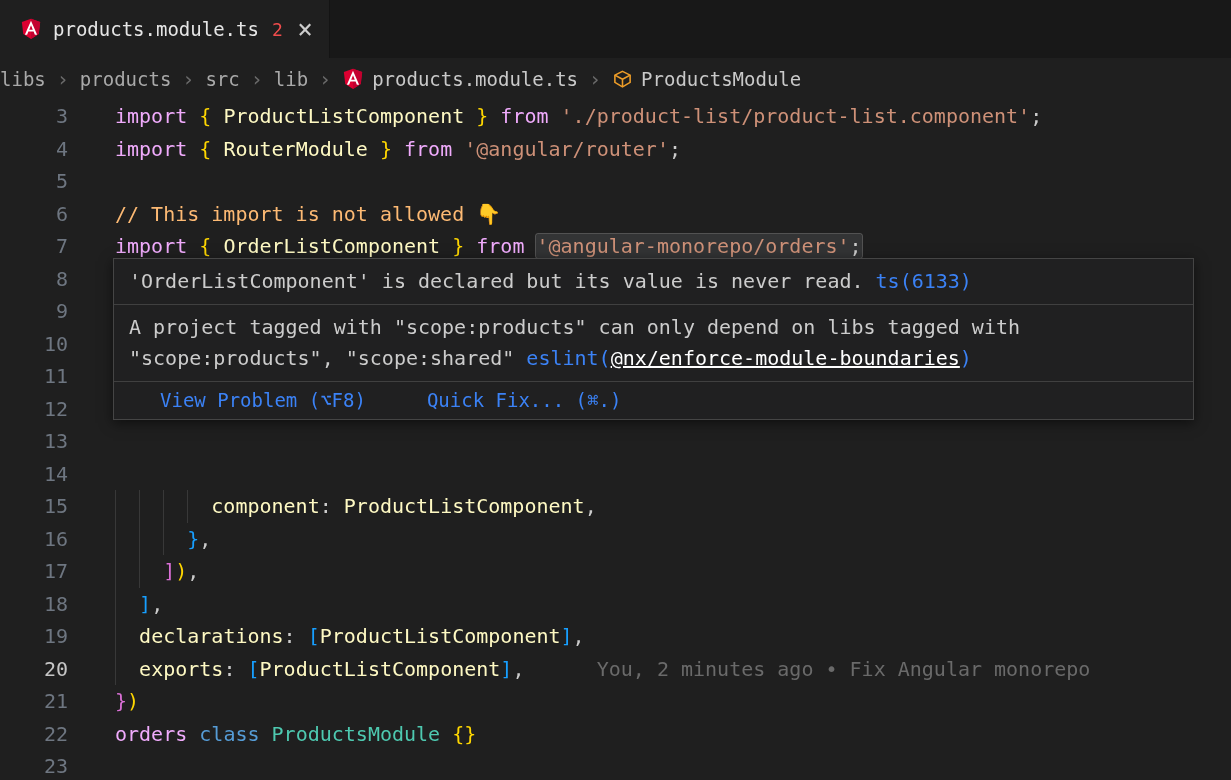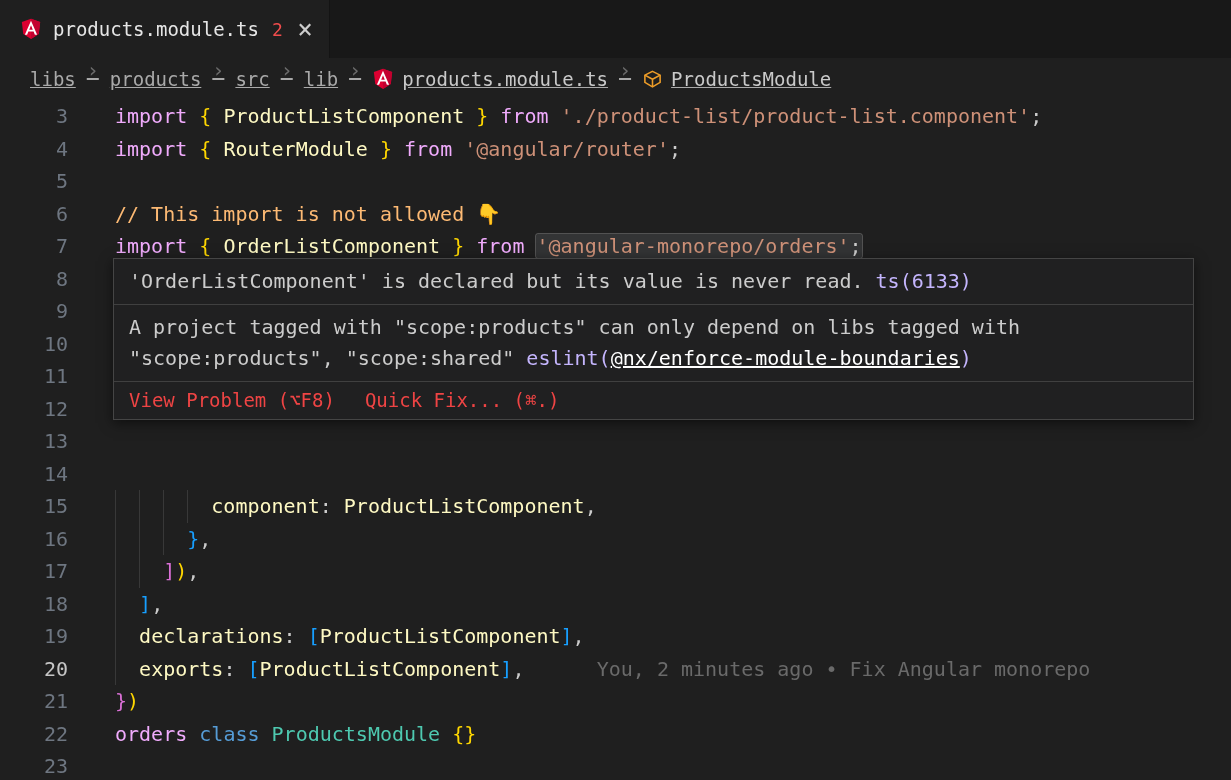--- a/index.html
+++ b/index.html
@@ -9,22 +9,22 @@
   
   .tabstrip { display:flex; height:58px; background:#181818; align-items:stretch; }
   .tab { display:flex; align-items:center; gap:11px; padding:0 16px 0 20px;
     background:#1F1F1F; font-size:19px; min-width:330px; border-right:1px solid #141414; }
   .tab .icon { display:flex; align-items:center; }
   .tab .label { color:#E6E6E6; }
   .badge { color:#F14C4C; font-size:18px; margin-left:2px; }
   .close { color:#CCCCCC; font-size:26px; margin-left:auto; line-height:1; cursor:pointer; }
 
   
-  .breadcrumbs { display:flex; height:42px; background:#1F1F1F;
-    padding-left:30px; font-size:19px; color:#A9A9A9; gap:11px;text-decoration:underline; }
+  .breadcrumbs { display:flex; align-items:center; height:42px; background:#1F1F1F;
+    font-size:19px; color:#A9A9A9; gap:11px; }
   .crumb { display:flex; align-items:center; gap:8px; cursor:pointer; }
   .crumb.bright { color:#C9C9C9; }
   .bc-icon { display:flex; align-items:center; }
   .sep { color:#6A6A6A; font-size:20px; }
 
   
   .editor { position:relative; height:680px; background:#1F1F1F;
     font-size:20px; line-height:32.5px; cursor:text; }
   .line { display:flex; height:32.5px; }
   .num { flex:0 0 68px; text-align:right; color:#6E7681; user-select:none; cursor:pointer; }
@@ -49,24 +49,24 @@
     text-underline-offset:6px; text-decoration-skip-ink:none; }
   .hl { background:rgba(90,93,94,.35); outline:1px solid rgba(160,160,160,.4); border-radius:2px; }
   .blame { color:#6A6A6A; margin-left:6ch; }
 
   
   .hover { position:absolute; left:113px; top:158px; width:1081px; background:#202021;
     border:1px solid #454545; box-shadow:0 3px 12px rgba(0,0,0,.55); z-index:5;
     font-size:20px; line-height:31px; color:#CCCCCC; }
   .hv-sec { padding:7px 15px; }
   .hv-sec + .hv-sec { border-top:1px solid #404040; }
-  .dim { color:#c4b5fd; }
+  .dim { color:#3b82f6; }
   a.link { color:#ffffff; text-decoration:underline; cursor:pointer; }
   .hv-actions { border-top:1px solid #404040; padding:3px 15px; display:flex; gap:30px; font-size:19px; }
-  .hv-actions a { color:#ef4444; cursor:pointer; text-decoration:none; }
+  .hv-actions a { color:#3b82f6; cursor:pointer; text-decoration:none;margin-left:31px; }
 </style>
 </head>
 <body>
 
 <div class="window">
 
   <div class="tabstrip">
     <div class="tab">
       <span class="icon">
           <svg viewBox="0 0 250 250" width="22" height="22">

